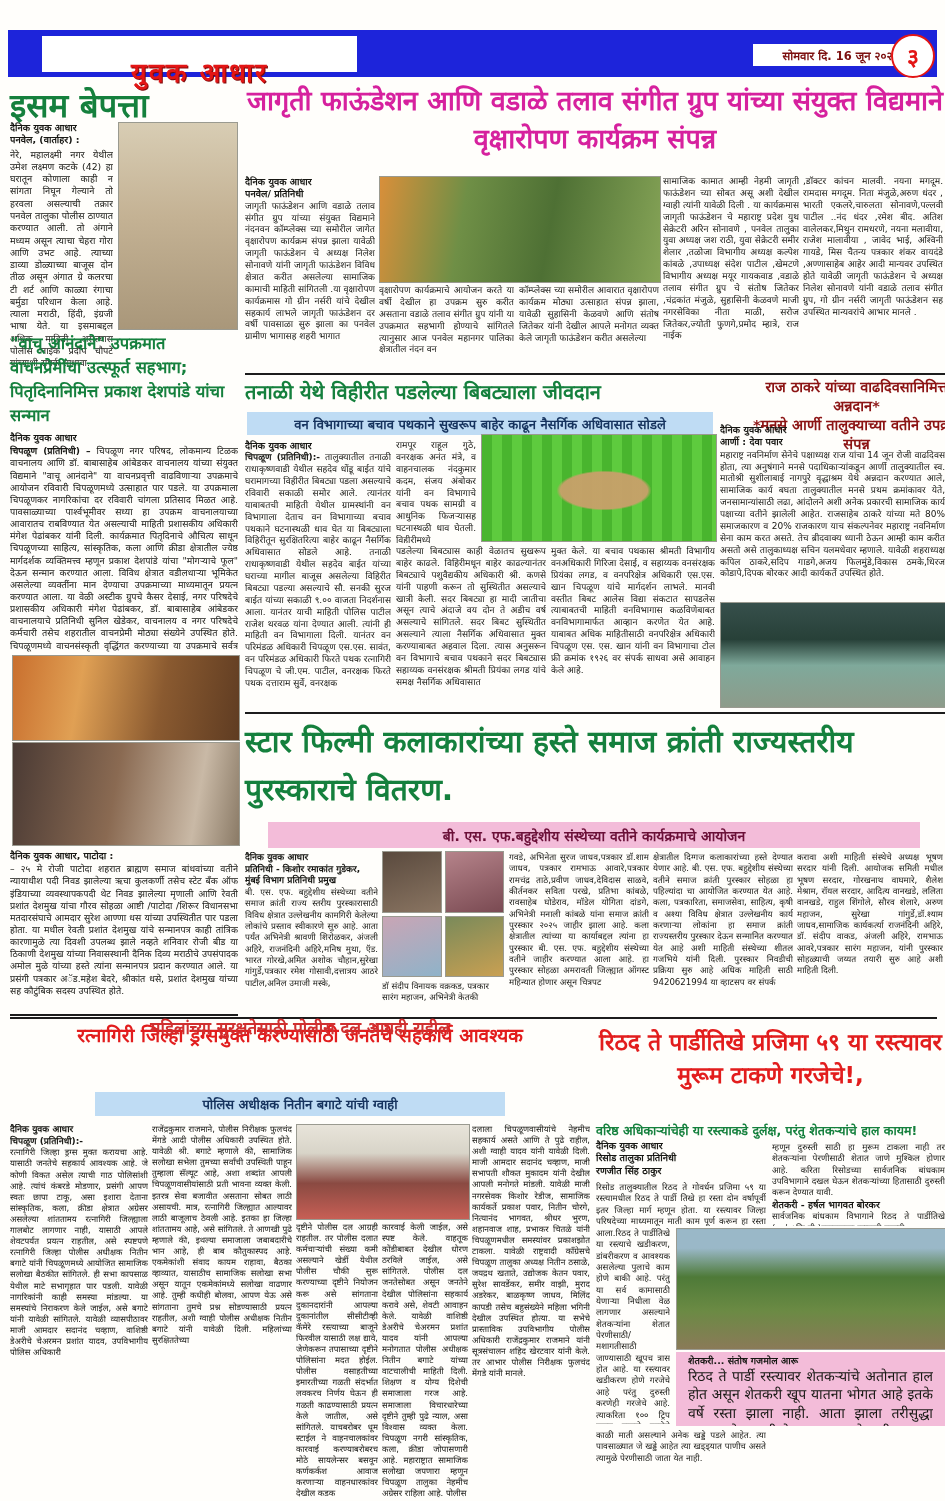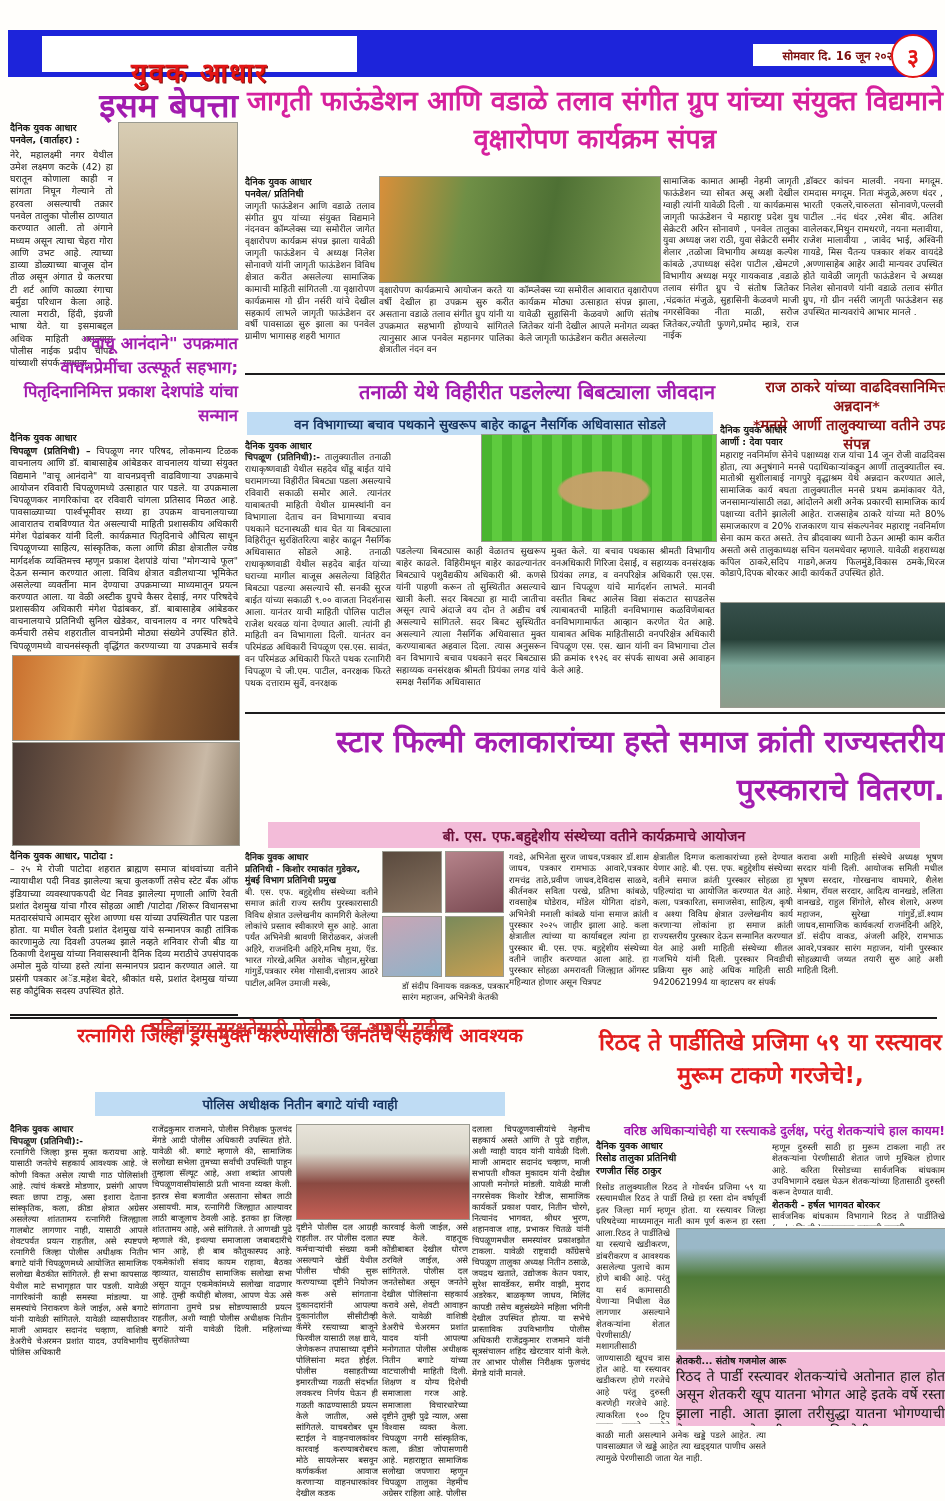--- a/index.html
+++ b/index.html
@@ -12,21 +12,21 @@
   .logotext{font-size:27px;font-weight:800;color:#e31515;letter-spacing:2px;text-shadow:1px 1px 0 #7d0a0a;margin-top:35px;}
   .datebox{left:753px;top:44px;width:175px;height:22px;background:#ffffff;border-radius:0;display:flex;align-items:center;justify-content:center;}
   .datetext{font-size:11.5px;font-weight:bold;color:#7c1010;}
   .pagenum{left:891px;top:34px;width:40px;height:40px;background:#ffffff;border:2px solid #e31515;border-radius:50%;
            display:flex;align-items:center;justify-content:center;font-size:23px;font-weight:800;color:#e31515;}
   
   .col{font-size:9px;line-height:1.32;text-align:justify;overflow:hidden;}
   .byline{font-weight:bold;font-size:9.5px;line-height:1.3;}
   .dl{font-weight:bold;}
   h1,h2,h3{margin:0;padding:0;}
-  .hl-black{color:#a21caf;font-weight:800;text-align:right;}
+  .hl-black{color:#15803d;font-weight:800;text-align:left;}
   .hl-pink{color:#d6219e;font-weight:800;text-align:center;line-height:1.4;}
   .hl-red{color:#e21d1d;font-weight:800;text-align:center;line-height:1.25;}
   .hl-maroon{color:#8c1414;font-weight:800;text-align:center;line-height:1.3;}
   .band-blue{background:#bfdcf4;color:#16335e;font-weight:bold;text-align:center;display:flex;align-items:center;justify-content:center;}
   .band-pink{background:#f3bcd9;color:#6b1038;font-weight:bold;text-align:center;display:flex;align-items:center;justify-content:center;}
   .rule{background:#1c1c1c;}
   
   .ph{border:1px solid #9a9a90;}
   .ph-portrait{background:linear-gradient(180deg,#d8cdb4 0%,#c4b294 45%,#a9977a 100%);}
   .ph-group1{background:linear-gradient(100deg,#c96f2e 0%,#e0a054 30%,#8a5a30 65%,#5f3c22 100%);}
@@ -39,21 +39,21 @@
   .ph-dais{background:linear-gradient(180deg,#e8e4da 0%,#d8d4c8 30%,#8a4a42 62%,#c75f55 100%);}
   .ph-farm{background:linear-gradient(180deg,#9ab8c8 0% 16%,#4e7a38 40%,#6b8a44 68%,#8a7a58 100%);}
   .celebgrid{display:grid;grid-template-columns:1fr 1fr;grid-template-rows:1fr 1fr;gap:3px;}
   .celeb{border:1px solid #9a9a90;}
   .c1{background:linear-gradient(160deg,#5a4a3e,#8a7562);}
   .c2{background:linear-gradient(160deg,#b5838a,#7a4a52);}
   .c3{background:linear-gradient(160deg,#c9a5b5,#8fb3c9);}
   .c4{background:linear-gradient(160deg,#7a8a5a,#c9a052);}
   .quotebox{background:#f3bcd9;}
   .qt{font-weight:bold;font-size:9.5px;}
-  .caption{font-size:8.5px;line-height:1.25;text-align:left;overflow:hidden;margin-left:20px;}
+  .caption{font-size:8.5px;line-height:1.25;text-align:left;overflow:hidden;}
 </style>
 </head>
 <body>
 
 <div class="page">
 
   <div class="abs topbar"></div>
   <div class="abs logobox">
     <span class="logotext">युवक आधार</span>
   </div>
@@ -102,20 +102,21 @@
   <div class="abs col" style="left:803px;top:176px;width:140px;height:196px;">,डॉक्टर कांचन मालवी. नयना मगदूम. रामदास मगदूम. निता मंजुळे,अरुण धंदर , भारती एकलरे,चारुलता सोनावणे,पल्लवी पाटील ..नंद धंदर ,रमेश बीद. अतिश वालेलकर,मिथुन रामधरणे, नयना मलावीया, राजेश मालावीया , जावेद भाई, अश्विनी गायडे, मिस चैतन्य पत्रकार शंकर वायदंडे ,अण्णासाहेब आहेर आदी मान्यवर उपस्थित होते यावेळी जागृती फाऊंडेशन चे अध्यक्ष निलेश सोनावणे यांनी वडाळे तलाव संगीत ग्रुप, गो ग्रीन नर्सरी जागृती फाऊंडेशन सह उपस्थित मान्यवरांचे आभार मानले .</div>
   <div class="abs rule" style="left:245px;top:373px;width:700px;height:2px;"></div>
 
   <h2 class="abs hl-black" style="left:245px;top:378px;width:470px;font-size:20px;">तनाळी येथे  विहीरीत पडलेल्या बिबट्याला जीवदान</h2>
   <div class="abs band-blue" style="left:247px;top:412px;width:466px;height:23px;font-size:13px;">वन विभागाच्या बचाव पथकाने सुखरूप बाहेर काढून नैसर्गिक अधिवासात सोडले</div>
   <div class="abs col" style="left:245px;top:440px;width:146px;height:280px;">
     <div class="byline">दैनिक युवक आधार</div>
     <b class="dl">चिपळूण (प्रतिनिधी):-</b>
     <span>तालुक्यातील तनाळी राधाकृष्णवाडी येथील सहदेव धोंडू बाईत यांचे घरामागच्या विहीरीत बिबट्या पडला असल्याचे रविवारी सकाळी समोर आले. त्यानंतर याबाबतची माहिती येथील ग्रामस्थांनी वन विभागाला देताच वन विभागाच्या बचाव पथकाने घटनास्थळी धाव घेत या बिबट्याला विहिरीतून सुरक्षितरित्या बाहेर काढून नैसर्गिक अधिवासात सोडले आहे. तनाळी राधाकृष्णवाडी येथील सहदेव बाईत यांच्या घराच्या मागील बाजूस असलेल्या विहिरीत बिबट्या पडल्या असल्याचे सौ. सनकी सुरज बाईत यांच्या सकाळी ९.०० वाजता निदर्शनास आला. यानंतर याची माहिती पोलिस पाटील राजेश थरवळ यांना देण्यात आली. त्यांनी ही माहिती वन विभागाला दिली. यानंतर वन परिमंडळ अधिकारी चिपळूण एस.एस. सावंत, वन परिमंडळ अधिकारी फिरते पथक रत्नागिरी चिपळूण चे जी.एम. पाटील, वनरक्षक फिरते पथक दत्ताराम सुर्वे, वनरक्षक</span>
   </div>
+  <div class="abs col" style="left:396px;top:440px;width:80px;height:103px;">रामपूर राहूल गुठे, वनरक्षक अनंत मंत्रे, व वाहनचालक नंदकुमार कदम, संजय अंबोकर यांनी वन विभागाचे बचाव पथक सामग्री व आधुनिक फिजऱ्यासह घटनास्थळी धाव घेतली. विहीरीमध्ये</div>
   <div class="abs ph ph-leopard" style="left:481px;top:434px;width:234px;height:106px;"></div>
   <div class="abs col" style="left:396px;top:546px;width:150px;height:174px;">पडलेल्या बिबट्यास काही वेळातच सुखरूप बाहेर काढले. विहिरीमधून बाहेर काढल्यानंतर बिबट्याचे पशुवैद्यकीय अधिकारी श्री. कणसे यांनी पाहणी करून तो सुस्थितीत असल्याचे खात्री केली. सदर बिबट्या हा मादी जातीचा असून त्याचे अंदाजे वय दोन ते अडीच वर्ष असल्याचे सांगितले. सदर बिबट सुस्थितीत असल्याने त्याला नैसर्गिक अधिवासात मुक्त करण्याबाबत अहवाल दिला. त्यास अनुसरून वन विभागाचे बचाव पथकाने सदर बिबट्यास सहाय्यक वनसंरक्षक श्रीमती प्रियंका लगड यांचे समक्ष नैसर्गिक अधिवासात</div>
   <div class="abs col" style="left:551px;top:546px;width:164px;height:172px;">मुक्त केले. या बचाव पथकास श्रीमती विभागीय वनअधिकारी गिरिजा देसाई, व सहाय्यक वनसंरक्षक प्रियंका लगड, व वनपरिक्षेत्र अधिकारी एस.एस. खान चिपळूण यांचे मार्गदर्शन लाभले. मानवी वस्तीत बिबट आलेस विद्या संकटात सापडलेस त्याबाबतची माहिती वनविभागास कळविणेबाबत वनविभागामार्फत आव्हान करणेत येत आहे. याबाबत अधिक माहितीसाठी वनपरिक्षेत्र अधिकारी चिपळूण एस. एस. खान यांनी वन विभागाचा टोल फ्री क्रमांक १९२६ वर संपर्क साधवा असे आवाहन केले आहे.</div>
 
   <div class="abs" style="left:744px;top:378px;width:225px;">
     <h3 class="hl-maroon" style="font-size:14.5px;">राज ठाकरे यांच्या वाढदिवसानिमित्त अन्नदान*</h3>
     <h3 class="hl-maroon" style="font-size:14.5px;">*मनसे आर्णी तालुक्याच्या वतीने उपक्रम संपन्न</h3>
   </div>
   <div class="abs" style="left:720px;top:424px;width:225px;height:174px;overflow:hidden;">
     <div class="byline">
@@ -173,19 +174,19 @@
       <div>रणजीत सिंह ठाकुर</div>
   </div>
   <div class="abs col" style="left:596px;top:1182px;width:170px;height:44px;font-size:8.6px;">रिसोड तालुक्यातील रिठद ते गोवर्धन प्रजिमा ५९ या रस्त्यामधील रिठद ते पार्डी तिखे हा रस्ता दोन वर्षापूर्वी इतर जिल्हा मार्ग म्हणून होता. या रस्त्यावर जिल्हा परिषदेच्या माध्यमातून माती काम पूर्ण करून हा रस्ता सार्वजनिक बांधकाम उप विभागाकडे वर्ग करण्यात</div>
   <div class="abs col" style="left:596px;top:1228px;width:74px;height:196px;font-size:8.6px;">आला.रिठद ते पार्डीतिखे या रस्त्याचे खडीकरण, डांबरीकरण व आवश्यक असलेल्या पुलाचे काम होणे बाकी आहे. परंतु या सर्व कामासाठी येणाऱ्या निधीला वेळ लागणार असल्याने शेतकऱ्यांना शेतात पेरणीसाठी/ मशागतीसाठी जाण्यासाठी खूपच त्रास होत आहे. या रस्त्यावर खडीकरण होणे गरजेचे आहे परंतु दुरुस्ती करणेही गरजेचे आहे. त्याकरिता १०० ट्रिप मुरूम टाकणे गरजेचे आहे. या रस्त्यावर संपूर्ण</div>
   <div class="abs col" style="left:772px;top:1142px;width:173px;height:84px;font-size:8.6px;">
     <span>म्हणून दुरुस्ती साठी हा मुरूम टाकला नाही तर शेतकऱ्यांना पेरणीसाठी शेतात जाणे मुश्किल होणार आहे. करिता रिसोडच्या सार्वजनिक बांधकाम उपविभागाने दखल घेऊन शेतकऱ्यांच्या हितासाठी दुरुस्ती करून देण्यात यावी.</span>
     <div class="qt">शेतकरी - हर्षल भागवत बोरकर</div>
     <span>सार्वजनिक बांधकाम विभागाने रिठद ते पार्डीतिखे (००/०५कि.मी.)दरम्यानच्या रस्त्याची दुरुस्ती</span>
   </div>
   <div class="abs ph ph-farm" style="left:676px;top:1228px;width:269px;height:120px;"></div>
-  <div class="abs quotebox" style="left:676px;top:1352px;width:269px;height:74px;padding:2px 0;box-sizing:border-box;overflow:hidden;">
+  <div class="abs quotebox" style="left:676px;top:1352px;width:269px;height:74px;padding:2px 12px;box-sizing:border-box;overflow:hidden;">
     <div class="qt">शेतकरी... संतोष गजमोल आरू</div>
     <div class="col" style="font-size:14px;">रिठद ते पार्डी रस्त्यावर शेतकऱ्यांचे अतोनात हाल होत असून शेतकरी खूप यातना भोगत आहे इतके वर्षे रस्ता झाला नाही. आता झाला तरीसुद्धा यातना भोगण्याची वेळ कायम आहे. तरी या पाच किलोमीटरच्या रस्त्यावर मुरूम टाकावा. जर अधिक्षकांनी दखल नाही घेतली तर..." ये रे माझ्या मागल्या " असंच होणार.</div>
   </div>
   <div class="abs col" style="left:596px;top:1430px;width:170px;height:58px;font-size:8.6px;">काळी माती असल्याने अनेक खड्डे पडले आहेत. त्या पावसाळ्यात जे खड्डे आहेत त्या खड्ड्यात पाणीच असते त्यामुळे पेरणीसाठी जाता येत नाही.</div>
 
 </div>
 
 </body></html>

